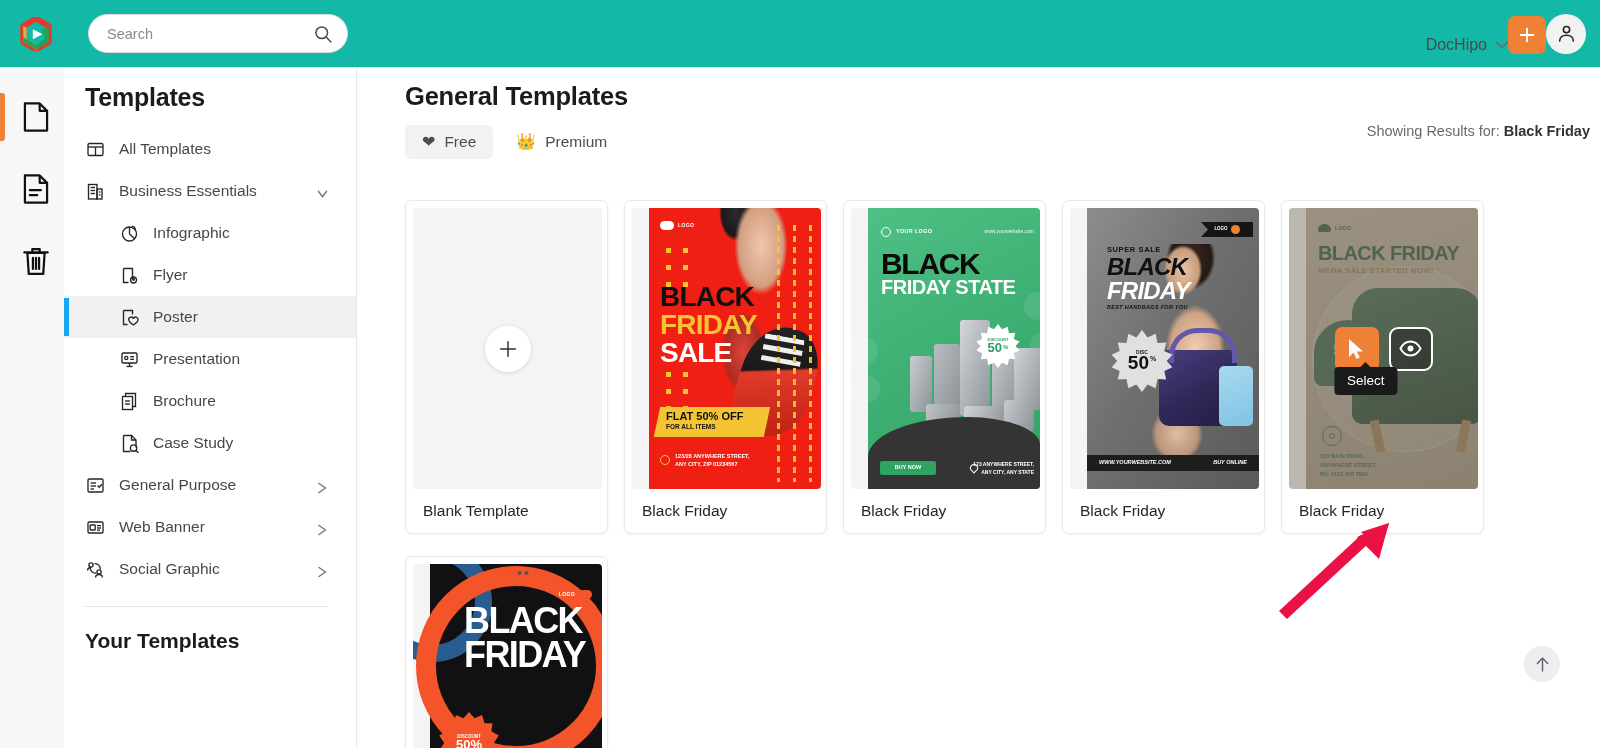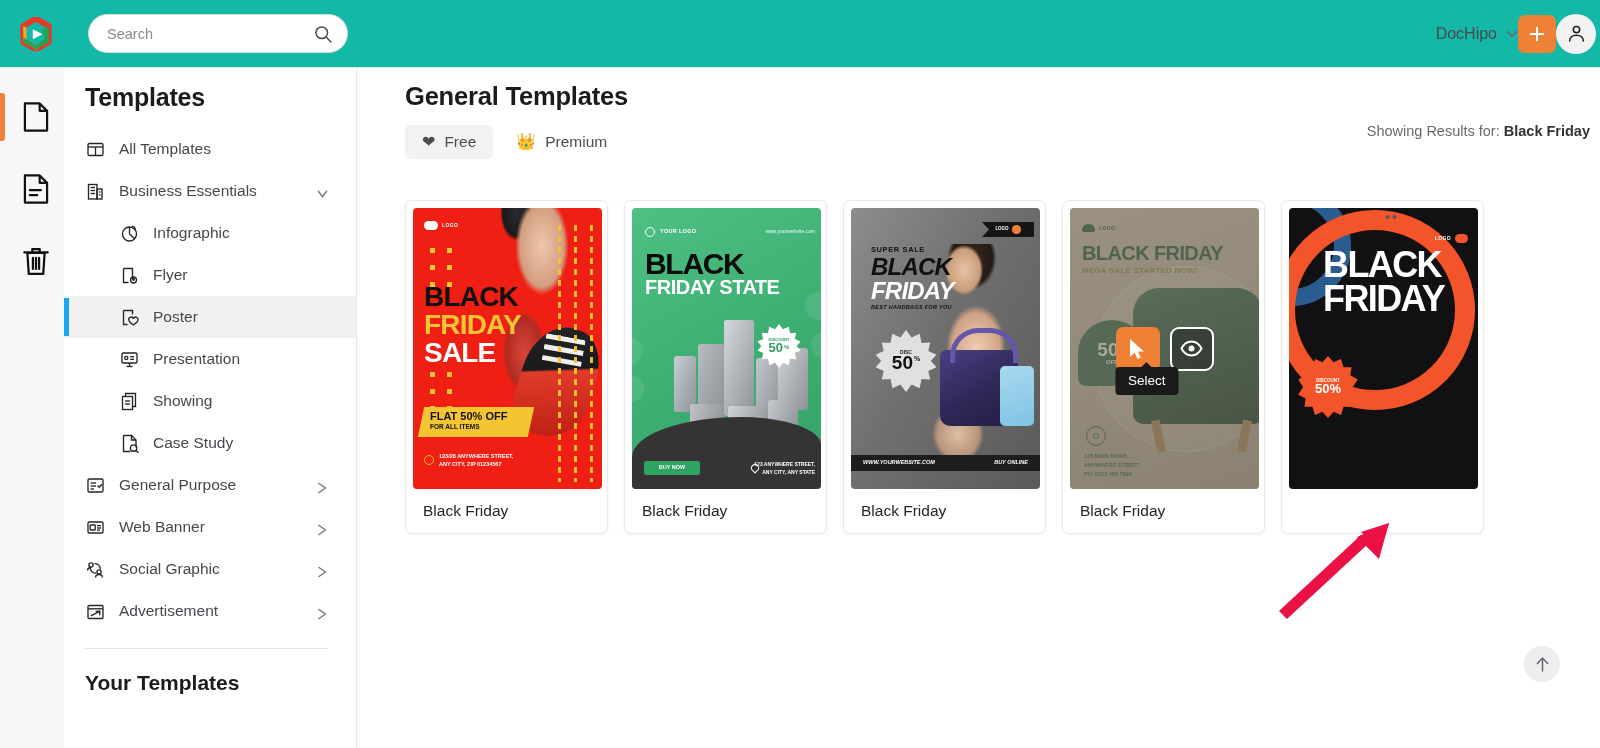--- a/index.html
+++ b/index.html
@@ -24,22 +24,22 @@
     margin-left: 16px;
   }
   .searchbox input {
     flex: 1; border: none; outline: none; font-size: 14.5px; color: #555;
     font-family: "Liberation Sans", sans-serif; background: transparent;
   }
   .searchbox input::placeholder { color: #8a8a8a; }
   .search-icon { width: 20px; height: 20px; flex-shrink: 0; }
 
   .topbar-right {
-    margin-left: auto; display: flex; align-items: center; gap: 0;
-    padding-right: 4px;
+    margin-left: auto; display: flex; align-items: flex-end; gap: 0;
+    padding-right: 14px;
   }
   .brand-menu {
     display: flex; align-items: center; gap: 9px; font-size: 16px; color: #4a4a4a;
     cursor: pointer;
   }
   .chev-sm { width: 12px; height: 8px; }
   .plus-btn {
     width: 38px; height: 38px; border-radius: 7px; background: #ef8136;
     display: flex; align-items: center; justify-content: center; cursor: pointer;
   }
@@ -174,21 +174,21 @@
     position: absolute; right: 40px; bottom: 66px;
     width: 36px; height: 36px; border-radius: 50%; background: #eeeeee;
     display: flex; align-items: center; justify-content: center; cursor: pointer; z-index: 20;
   }
   .scroll-top svg { width: 15px; height: 17px; }
 
   
   .annot-arrow { position: absolute; left: 1265px; top: 515px; z-index: 60; pointer-events: none; }
 
   
-  .pa { position: absolute; inset: 0; }
+  .pa { position: absolute; inset: 0; margin-left: 17px; }
   .pa-txt { position: absolute; font-weight: bold; line-height: .95; }
 
   
   .p-red { background: #f01f13; }
   .p-red .leg {
     position: absolute; right: -4px; top: -4px; width: 126px; height: 215px;
     background:
       radial-gradient(ellipse 30px 56px at 44px 148px, #d8453a 0%, #b02b22 60%, transparent 72%),
       radial-gradient(ellipse 38px 70px at 62px 42px, #f0c6ae 0%, #d39e80 58%, transparent 70%),
       radial-gradient(ellipse 22px 40px at 36px 8px, #2b2b2f 0%, #191919 60%, transparent 72%);
@@ -441,21 +441,21 @@
       </div>
       <div class="sb-row indent">
         <span class="sb-ico">
           <svg viewBox="0 0 19 19" fill="none" stroke="#23262b" stroke-width="1.35">
             <rect x="2.5" y="4.5" width="10" height="13"></rect>
             <path d="M5.5 4.5v-3h10v13h-3"></path>
             <line x1="5" y1="9" x2="10" y2="9"></line>
             <line x1="5" y1="12" x2="10" y2="12"></line>
           </svg>
         </span>
-        <span class="sb-label">Showing</span>
+        <span class="sb-label">Brochure</span>
       </div>
       <div class="sb-row indent">
         <span class="sb-ico">
           <svg viewBox="0 0 19 19" fill="none" stroke="#23262b" stroke-width="1.35">
             <path d="M3.5 1.5h8l4.5 4.5v7.5"></path>
             <path d="M3.5 1.5v16h7"></path>
             <path d="M11.5 1.5V6H16"></path>
             <circle cx="13.6" cy="14" r="3.2"></circle>
             <line x1="16" y1="16.4" x2="18" y2="18.4" stroke-linecap="round"></line>
           </svg>
@@ -497,34 +497,20 @@
           <svg viewBox="0 0 19 19" fill="none" stroke="#23262b" stroke-width="1.35">
             <circle cx="5" cy="5" r="2.1"></circle>
             <path d="M1.6 10.6c0-2 1.5-3.1 3.4-3.1"></path>
             <circle cx="13" cy="12" r="2.1"></circle>
             <path d="M9.6 17.6c0-2 1.5-3.1 3.4-3.1s3.4 1.1 3.4 3.1"></path>
             <path d="M9 3.6a6 6 0 0 1 5.4 5.2" stroke-linecap="round"></path>
             <path d="M9.5 13.2a6 6 0 0 1-5.4-5.2" stroke-linecap="round"></path>
           </svg>
         </span>
         <span class="sb-label">Social Graphic</span>
-        <span class="sb-arrow"><svg viewBox="0 0 11 12" fill="none" stroke="#4a4a4a" stroke-width="1.5" width="11" height="12">
-            <polyline points="2,1.5 8.5,6 2,10.5" stroke-linecap="round" stroke-linejoin="round"></polyline>
-          </svg></span>
-      </div>
-      <div class="sb-row">
-        <span class="sb-ico">
-          <svg viewBox="0 0 19 19" fill="none" stroke="#23262b" stroke-width="1.35">
-            <rect x="2" y="3.5" width="15" height="13" rx="1.3"></rect>
-            <line x1="2" y1="6.8" x2="17" y2="6.8"></line>
-            <line x1="5.3" y1="13.6" x2="13.6" y2="9.3" stroke-linecap="round"></line>
-            <polyline points="9.6,9.3 13.8,9.1 13.6,13.3" stroke-linejoin="round"></polyline>
-          </svg>
-        </span>
-        <span class="sb-label">Advertisement</span>
         <span class="sb-arrow"><svg viewBox="0 0 11 12" fill="none" stroke="#4a4a4a" stroke-width="1.5" width="11" height="12">
             <polyline points="2,1.5 8.5,6 2,10.5" stroke-linecap="round" stroke-linejoin="round"></polyline>
           </svg></span>
       </div>
     </div>
   <div class="sb-divider"></div>
   <div class="sb-subtitle">Your Templates</div>
 </div>
 
 <div class="main">
@@ -539,20 +525,31 @@
       <span class="gl">👑</span>
       <span>Premium</span>
     </div>
   </div>
 
   <div class="results-note">
     <span>Showing Results for: </span><b>Black Friday</b>
   </div>
 
   <div class="grid" id="grid">
+      <div class="card">
+        <div class="thumb">
+          <div class="blank-plus">
+            <svg viewBox="0 0 24 24" stroke="#2a3142" stroke-width="1.6" stroke-linecap="round" fill="none">
+              <line x1="12" y1="4" x2="12" y2="20"></line>
+              <line x1="4" y1="12" x2="20" y2="12"></line>
+            </svg>
+          </div>
+        </div>
+        <div class="card-label">Blank Template</div>
+      </div>
       <div class="card">
         <div class="thumb">
           <div class="pa p-red">
             <div class="leg"></div>
             <div class="shoe"></div>
             <div class="squig"></div>
             <div class="dotgrid" style="left:11px;top:34px"></div>
             <div class="dotgrid" style="left:11px;top:158px;height:62px"></div>
             <div style="position:absolute;left:11px;top:13px;display:flex;align-items:center;gap:4px">
               <div style="width:14px;height:9px;background:#fff;border-radius:7px"></div>

